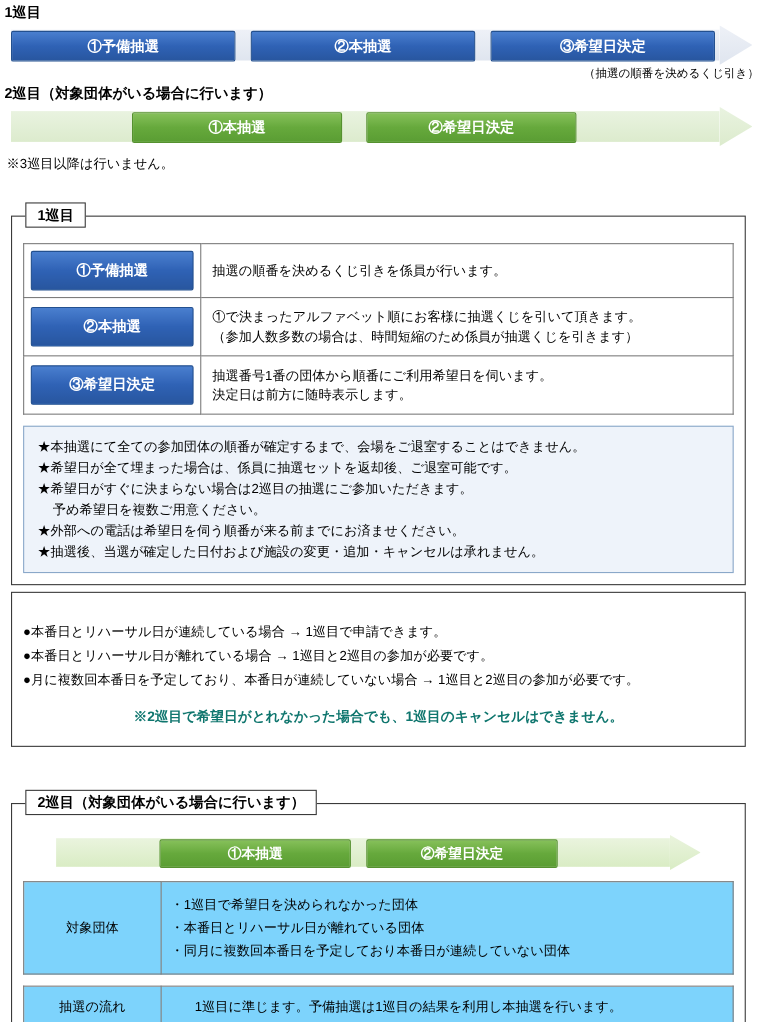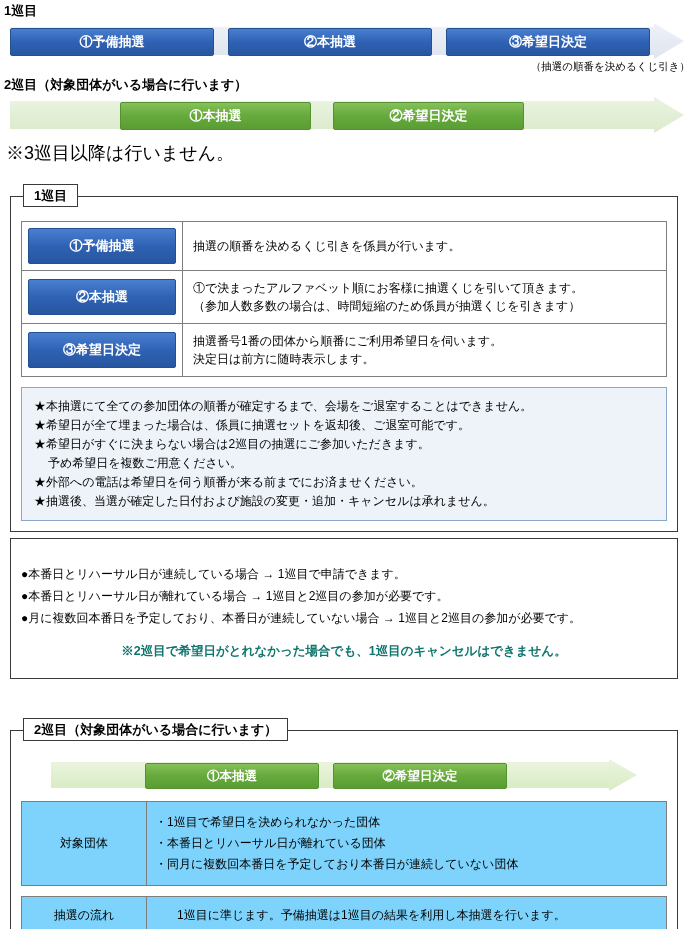--- a/index.html
+++ b/index.html
@@ -96,21 +96,21 @@
   .chip.green {
     background: linear-gradient(to bottom, #86c05a 0%, #66a93c 50%, #5a9d33 100%);
     border: 1px solid #55912f;
   }
   .note-small {
     font-size: 10.5px;
     margin: 1px 0 2px 42px;
     text-align: right;
   }
   .note-line {
-    font-size: 18px;
+    font-size: 12px;
     margin: 8px 0 0 6px;
   }
 
   
   .section {
     position: absolute;
     left: 10px;
     width: 668px;
     border: 1px solid #3a3a3a;
     box-sizing: border-box;

